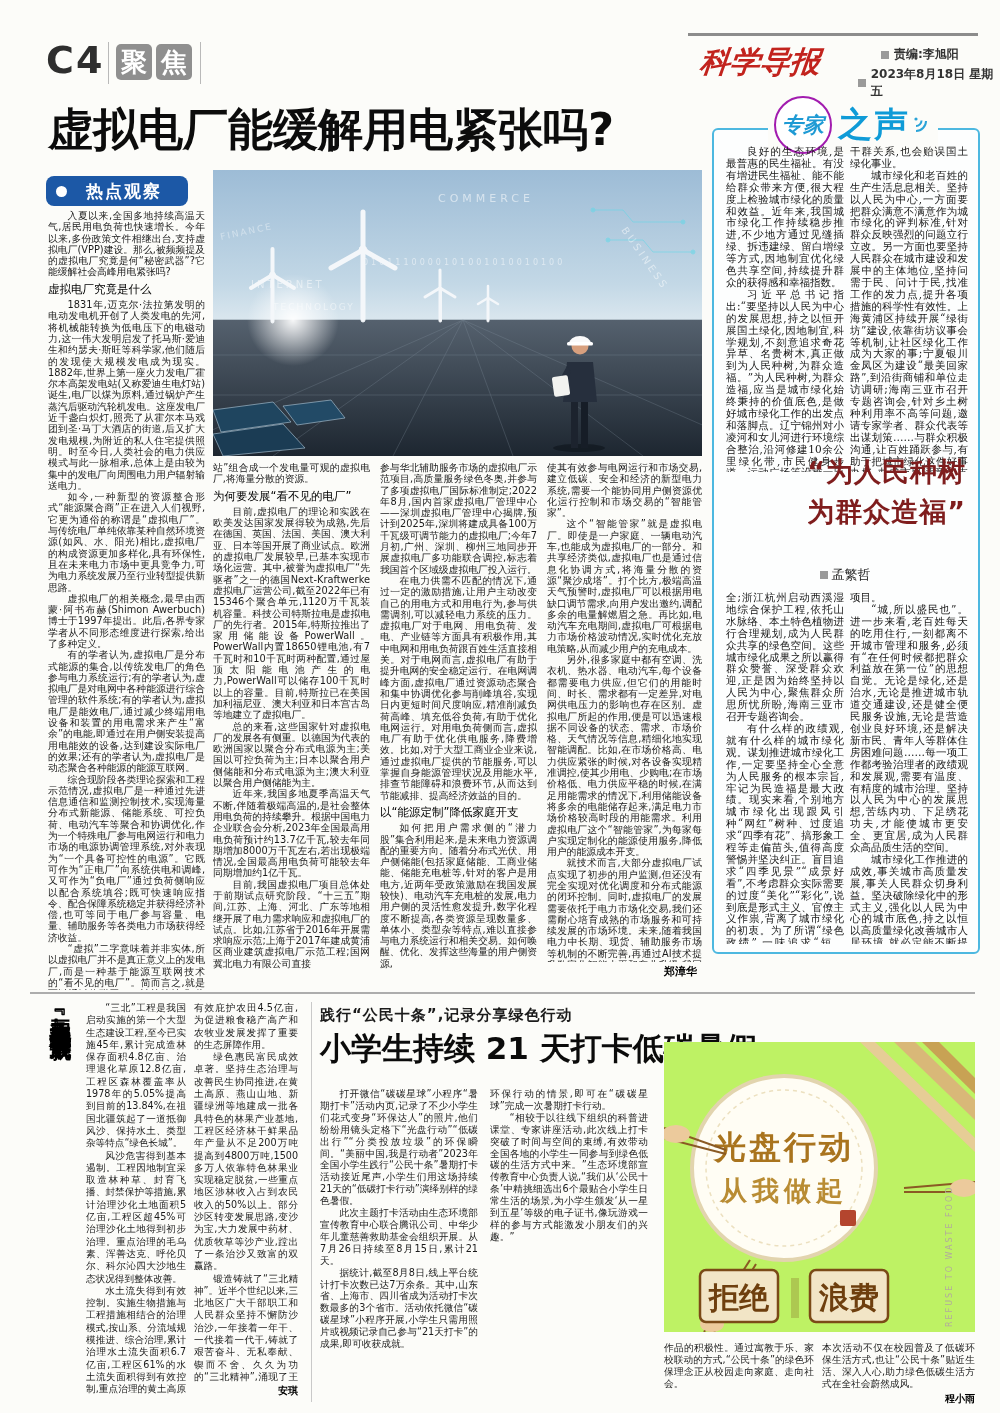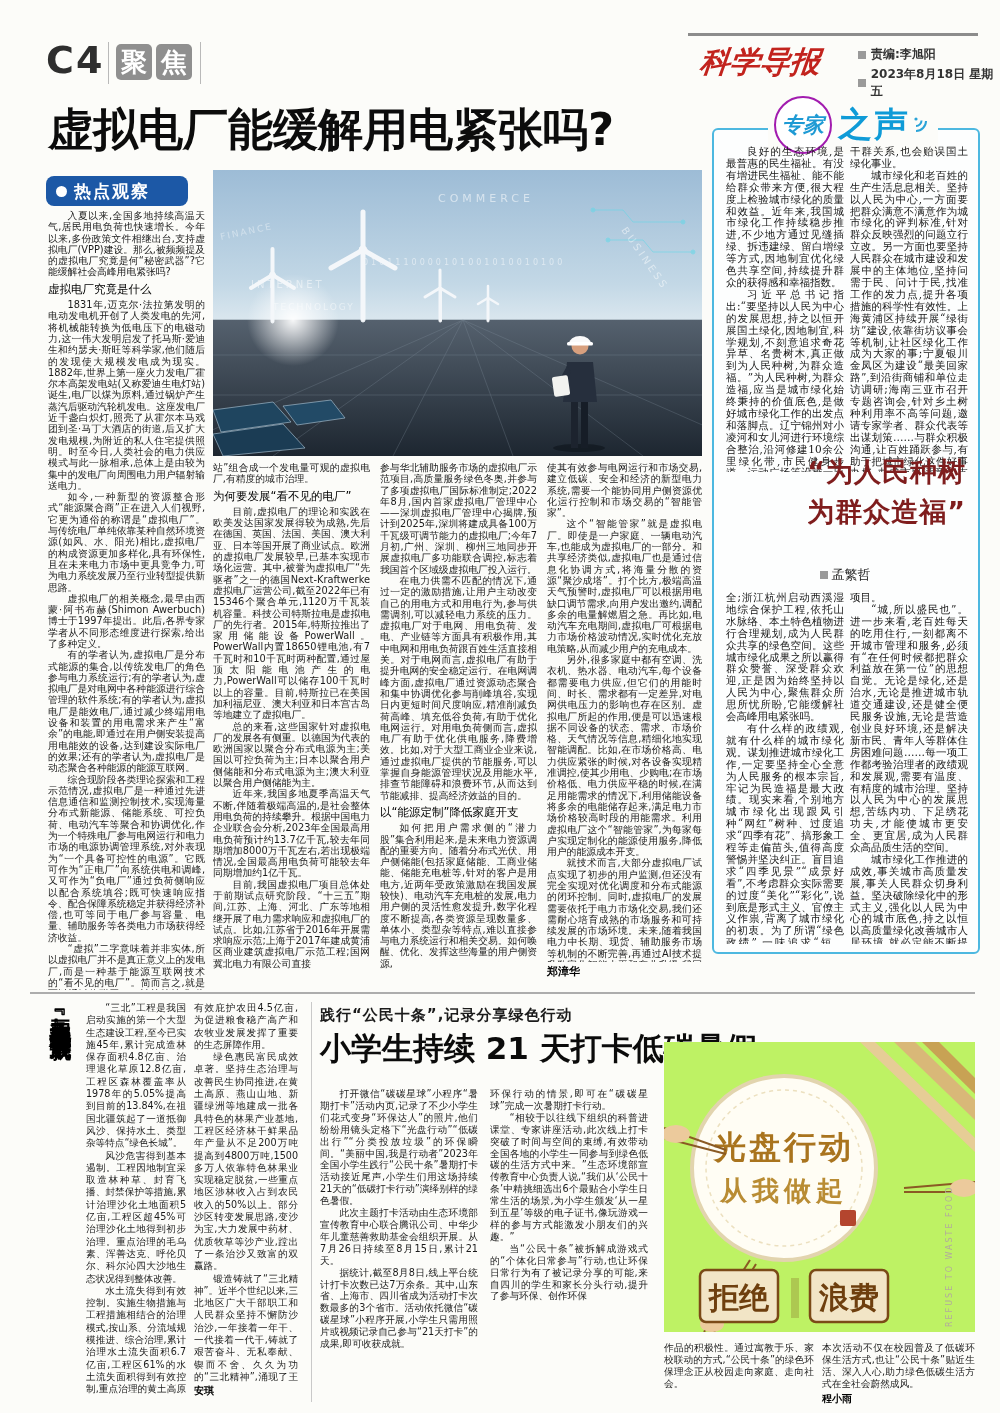--- a/index.html
+++ b/index.html
@@ -16,29 +16,29 @@
   #hdr-rule{left:688px;top:33px;width:290px;height:3px;background:#8c8c8c;}
   #masthead{left:700px;top:42px;width:150px;font-family:"DejaVu Serif","Liberation Serif",serif;
             font-style:italic;font-weight:700;font-size:30px;color:#c2231d;transform:skewX(-6deg);}
   .hdr-meta{font-size:12px;color:#333;font-weight:600;display:flex;align-items:center;gap:5px;}
   .sq{display:inline-block;width:8px;height:8px;background:#9a9a9a;}
 
   
   #main-headline{left:48px;top:100px;width:680px;font-size:45px;font-weight:900;color:#0c0c0c;
                  font-family:"DejaVu Sans",sans-serif;letter-spacing:0px;}
   #hot-badge{left:46px;top:176px;width:142px;height:30px;background:#1c58a6;border-radius:8px;
-             display:flex;align-items:center;gap:7px;padding-left:10px;box-sizing:border-box;}
+             display:flex;align-items:center;gap:19px;padding-left:10px;box-sizing:border-box;}
   #hot-badge .dot{width:11px;height:11px;border-radius:50%;background:#fff;}
   #hot-badge span{color:#fff;font-size:17px;font-weight:700;letter-spacing:2px;}
 
   .col{line-height:11.3px;font-size:9.8px;color:#1a1a1a;overflow:hidden;}
   .col p{margin:0;text-indent:2em;text-align:justify;}
   .col p.cont{text-indent:0;}
   .col h4{margin:6px 0 4px;font-size:11.5px;font-weight:400;color:#000;text-indent:0;}
-  .author{font-weight:700;font-size:11px;color:#000;}
+  .author{font-weight:700;font-size:11px;text-align:right;color:#000;}
 
   
   #photo{left:213px;top:170px;width:489px;height:286px;
          background:linear-gradient(180deg,#9dbcd6 0%,#c3d8e6 40%,#d9e6ee 52%,#4a5a68 53%,#232d38 100%);
          overflow:hidden;}
 
   
   #ev-frame{left:712px;top:128px;width:264px;height:822px;border:2px solid #4db8e0;border-radius:6px;background:#fdfefe;}
   #ev-logo{left:768px;top:96px;height:58px;display:flex;align-items:center;background:#fcfcf9;padding:0 6px;}
   #ev-circle{width:54px;height:54px;border:2px solid #a21caf;border-radius:50%;background:#fff;
@@ -76,21 +76,21 @@
 <div id="page">
 
   <div class="abs" id="page-no">C4</div>
   <div class="abs hdr-vline" style="left:108px;top:42px;height:42px;"></div>
   <div class="abs sec-box" style="left:116px;top:44px;">聚</div>
   <div class="abs sec-box" style="left:156px;top:44px;">焦</div>
   <div class="abs hdr-vline" style="left:200px;top:42px;height:42px;"></div>
 
   <div class="abs" id="hdr-rule"></div>
   <div class="abs" id="masthead">科学导报</div>
-  <div class="abs hdr-meta" style="left:858px;top:46px;">
+  <div class="abs hdr-meta" style="left:881px;top:46px;">
     <span class="sq"></span>
     <span>责编:李旭阳</span>
   </div>
   <div class="abs hdr-meta" style="left:858px;top:66px;">
     <span class="sq"></span>
     <span>2023年8月18日  星期五</span>
   </div>
 
   <div class="abs" id="main-headline">虚拟电厂能缓解用电紧张吗?</div>
   <div class="abs" id="hot-badge">
@@ -196,21 +196,21 @@
       <p>入夏以来,全国多地持续高温天气,居民用电负荷也快速增长。今年以来,多份政策文件相继出台,支持虚拟电厂(VPP)建设。那么,被频频提及的虚拟电厂究竟是何“秘密武器”?它能缓解社会高峰用电紧张吗?</p>
       <h4>虚拟电厂究竟是什么</h4>
       <p>1831年,迈克尔·法拉第发明的电动发电机开创了人类发电的先河,将机械能转换为低电压下的电磁动力,这一伟大发明启发了托马斯·爱迪生和约瑟夫·斯旺等科学家,他们随后的发现使大规模发电成为现实。1882年,世界上第一座火力发电厂霍尔本高架发电站(又称爱迪生电灯站)诞生,电厂以煤为原料,通过锅炉产生蒸汽后驱动汽轮机发电。这座发电厂近千盏白炽灯,照亮了从霍尔本马戏团到圣·马丁大酒店的街道,后又扩大发电规模,为附近的私人住宅提供照明。时至今日,人类社会的电力供应模式与此一脉相承,总体上是由较为集中的发电厂向周围电力用户辐射输送电力。</p>
       <p>如今,一种新型的资源整合形式“能源聚合商”正在进入人们视野,它更为通俗的称谓是“虚拟电厂”。与传统电厂单纯依靠某种自然环境资源(如风、水、阳光)相比,虚拟电厂的构成资源更加多样化,具有环保性,且在未来电力市场中更具竞争力,可为电力系统发展乃至行业转型提供新思路。</p>
       <p>虚拟电厂的相关概念,最早由西蒙·阿书布赫(Shimon Awerbuch)博士于1997年提出。此后,各界专家学者从不同形态维度进行探索,给出了多种定义。</p>
       <p>有的学者认为,虚拟电厂是分布式能源的集合,以传统发电厂的角色参与电力系统运行;有的学者认为,虚拟电厂是对电网中各种能源进行综合管理的软件系统;有的学者认为,虚拟电厂是能效电厂,通过减少终端用电设备和装置的用电需求来产生“富余”的电能,即通过在用户侧安装提高用电能效的设备,达到建设实际电厂的效果;还有的学者认为,虚拟电厂是动态聚合各种能源的能源互联网。</p>
       <p>综合现阶段各类理论探索和工程示范情况,虚拟电厂是一种通过先进信息通信和监测控制技术,实现海量分布式新能源、储能系统、可控负荷、电动汽车等聚合和协调优化,作为一个特殊电厂参与电网运行和电力市场的电源协调管理系统,对外表现为“一个具备可控性的电源”。它既可作为“正电厂”向系统供电和调峰,又可作为“负电厂”通过负荷侧响应以配合系统填谷;既可快速响应指令、配合保障系统稳定并获得经济补偿,也可等同于电厂参与容量、电量、辅助服务等各类电力市场获得经济收益。</p>
       <p>“虚拟”二字意味着并非实体,所以虚拟电厂并不是真正意义上的发电厂,而是一种基于能源互联网技术的“看不见的电厂”。简而言之,就是可以通过物联网、云计算等技术,将用电方、储能方、分布式电源聚合起来,使众多“小型电</p>
     </div>
   <div class="abs col" style="left:213px;top:462px;width:157px;height:528px;">
-      <p class="cont">站”组合成一个发电量可观的虚拟电厂,有精度的城市治理。</p>
+      <p class="cont">站”组合成一个发电量可观的虚拟电厂,将海量分散的资源。</p>
       <h4>为何要发展“看不见的电厂”</h4>
       <p>目前,虚拟电厂的理论和实践在欧美发达国家发展得较为成熟,先后在德国、英国、法国、美国、澳大利亚、日本等国开展了商业试点。欧洲的虚拟电厂发展较早,已基本实现市场化运营。其中,被誉为虚拟电厂“先驱者”之一的德国Next-Kraftwerke虚拟电厂运营公司,截至2022年已有15346个聚合单元,1120万千瓦装机容量。科技公司特斯拉电是虚拟电厂的先行者。2015年,特斯拉推出了家用储能设备PowerWall。PowerWall内置18650锂电池,有7千瓦时和10千瓦时两种配置,通过屋顶太阳能电池产生的电力,PowerWall可以储存100千瓦时以上的容量。目前,特斯拉已在美国加利福尼亚、澳大利亚和日本宫古岛等地建立了虚拟电厂。</p>
       <p>总的来看,这些国家针对虚拟电厂的发展各有侧重。以德国为代表的欧洲国家以聚合分布式电源为主;美国以可控负荷为主;日本以聚合用户侧储能和分布式电源为主;澳大利亚以聚合用户侧储能为主。</p>
       <p>近年来,我国多地夏季高温天气不断,伴随着极端高温的,是社会整体用电负荷的持续攀升。根据中国电力企业联合会分析,2023年全国最高用电负荷预计约13.7亿千瓦,较去年同期增加8000万千瓦左右,若出现极端情况,全国最高用电负荷可能较去年同期增加约1亿千瓦。</p>
       <p>目前,我国虚拟电厂项目总体处于前期试点研究阶段。“十三五”期间,江苏、上海、河北、广东等地相继开展了电力需求响应和虚拟电厂的试点。比如,江苏省于2016年开展需求响应示范;上海于2017年建成黄浦区商业建筑虚拟电厂示范工程;国网冀北电力有限公司直接</p>
     </div>
   <div class="abs col" style="left:380px;top:462px;width:157px;height:528px;">
       <p class="cont">参与华北辅助服务市场的虚拟电厂示范项目,高质量服务绿色冬奥,并参与了多项虚拟电厂国际标准制定;2022年8月,国内首家虚拟电厂管理中心——深圳虚拟电厂管理中心揭牌,预计到2025年,深圳将建成具备100万千瓦级可调节能力的虚拟电厂;今年7月初,广州、深圳、柳州三地同步开展虚拟电厂多功能联合调控,标志着我国首个区域级虚拟电厂投入运行。</p>
       <p>在电力供需不匹配的情况下,通过一定的激励措施,让用户主动改变自己的用电方式和用电行为,参与供需调剂,可以减轻电力系统的压力。虚拟电厂对于电网、用电负荷、发电、产业链等方面具有积极作用,其中电网和用电负荷跟百姓生活直接相关。对于电网而言,虚拟电厂有助于提升电网的安全稳定运行。在电网调峰方面,虚拟电厂通过资源动态聚合和集中协调优化参与削峰填谷,实现日内更短时间尺度响应,精准削减负荷高峰、填充低谷负荷,有助于优化电网运行。对用电负荷侧而言,虚拟电厂有助于优化供电服务,降费增效。比如,对于大型工商业企业来说,通过虚拟电厂提供的节能服务,可以掌握自身能源管理状况及用能水平,排查节能障碍和浪费环节,从而达到节能减排、提高经济效益的目的。</p>
       <h4>以“能源定制”降低家庭开支</h4>
@@ -244,21 +244,21 @@
     </div>
   <div class="abs" id="ev-quote">
     <div>“为人民种树</div>
     <div>为群众造福”</div>
   </div>
   <div class="abs" id="ev-byline">
     <span class="sq"></span>
     <span>孟繁哲</span>
   </div>
   <div class="abs ecol" style="left:726px;top:592px;width:118px;height:352px;">
-      <p class="cont">全;浙江杭州启动西溪湿地综合保护工程,依托山水脉络、本土特色植物进行合理规划,成为人民群众共享的绿色空间。这些城市绿化成果之所以赢得群众赞誉、深受群众欢迎,正是因为始终坚持以人民为中心,聚焦群众所思所忧所盼,它能缓解社会高峰用电紧张吗。</p>
+      <p class="cont">全;浙江杭州启动西溪湿地综合保护工程,依托山水脉络、本土特色植物进行合理规划,成为人民群众共享的绿色空间。这些城市绿化成果之所以赢得群众赞誉、深受群众欢迎,正是因为始终坚持以人民为中心,聚焦群众所思所忧所盼,海南三亚市召开专题咨询会。</p>
       <p>有什么样的政绩观,就有什么样的城市绿化观。谋划推进城市绿化工作,一定要坚持全心全意为人民服务的根本宗旨,牢记为民造福是最大政绩。现实来看,个别地方城市绿化出现跟风引种“网红”树种、过度追求“四季有花”、搞形象工程等走偏苗头,值得高度警惕并坚决纠正。盲目追求“四季见景”“成景好看”,不考虑群众实际需要的过度“美化”“彩化”,说到底是形式主义、官僚主义作祟,背离了城市绿化的初衷。为了所谓“绿色政绩”,一味追求“短、平、快”效应,不惜搞劳民伤财的形象工程、景观工程,使政绩观错位、发展观走偏、责任心缺失,不仅会引发群众不满,损害党群、</p>
     </div>
   <div class="abs ecol" style="left:850px;top:592px;width:118px;height:352px;">
       <p class="cont">项目。</p>
       <p>“城,所以盛民也”。进一步来看,老百姓每天的吃用住行,一刻都离不开城市管理和服务,必须有“在任何时候都把群众利益放在第一位”的思想自觉。无论是绿化,还是治水,无论是推进城市轨道交通建设,还是健全便民服务设施,无论是营造创业良好环境,还是解决新市民、青年人等群体住房困难问题……每一项工作都考验治理者的政绩观和发展观,需要有温度、有精度的城市治理。坚持以人民为中心的发展思想,苦练内功、下足绣花功夫,才能使城市更安全、更宜居,成为人民群众高品质生活的空间。</p>
       <p>城市绿化工作推进的成效,事关城市高质量发展,事关人民群众切身利益。坚决破除绿化中的形式主义,强化以人民为中心的城市底色,持之以恒以高质量绿化改善城市人居环境,就必定能不断提高人民生活品质,不断增强人民群众的获得感、幸福感、安全感。</p>
     </div>
 
   <div class="abs hdiv" style="left:30px;top:992px;width:945px;height:2px;"></div>
   <div class="abs vdiv" style="left:311px;top:1002px;width:1px;height:400px;"></div>
@@ -279,21 +279,20 @@
   <div class="abs" id="st-kicker">践行“公民十条”,记录分享绿色行动</div>
   <div class="abs" id="st-headline">小学生持续 21 天打卡低碳暑假</div>
   <div class="abs col st-col" style="left:320px;top:1088px;width:158px;height:318px;">
       <p>打开微信“碳碳星球”小程序“暑期打卡”活动内页,记录了不少小学生们花式变身“环保达人”的照片,他们纷纷用镜头定格下“光盘行动”“低碳出行”“分类投放垃圾”的环保瞬间。“美丽中国,我是行动者”2023年全国小学生践行“公民十条”暑期打卡活动接近尾声,小学生们用这场持续21天的“低碳打卡行动”演绎别样的绿色暑假。</p>
       <p>此次主题打卡活动由生态环境部宣传教育中心联合腾讯公司、中华少年儿童慈善救助基金会组织开展。从7月26日持续至8月15日,累计21天。</p>
       <p>据统计,截至8月8日,线上平台统计打卡次数已达7万余条。其中,山东省、上海市、四川省成为活动打卡次数最多的3个省市。活动依托微信“碳碳星球”小程序开展,小学生只需用照片或视频记录自己参与“21天打卡”的成果,即可收获成就。</p>
     </div>
   <div class="abs col st-col" style="left:490px;top:1088px;width:158px;height:318px;">
       <p class="cont">环保行动的情景,即可在“碳碳星球”完成一次暑期打卡行动。</p>
       <p>“相较于以往线下组织的科普进课堂、专家讲座活动,此次线上打卡突破了时间与空间的束缚,有效带动全国各地的小学生一同参与到绿色低碳的生活方式中来。”生态环境部宣传教育中心负责人说,“我们从‘公民十条’中精挑细选出6个最贴合小学生日常生活的场景,为小学生颁发‘从一星到五星’等级的电子证书,像玩游戏一样的参与方式能激发小朋友们的兴趣。”</p>
-      <p>当“公民十条”被拆解成游戏式的“个体化日常参与”行动,也让环保日常行为有了被记录分享的可能,来自四川的学生和家长分头行动,提升了参与环保、创作环保</p>
     </div>
   <div class="abs col st-col" style="left:664px;top:1342px;width:150px;height:64px;">
       <p class="cont">作品的积极性。通过寓教于乐、家校联动的方式,“公民十条”的绿色环保理念正从校园走向家庭、走向社会。</p>
     </div>
   <div class="abs col st-col" style="left:822px;top:1342px;width:153px;height:50px;">
       <p class="cont">本次活动不仅在校园普及了低碳环保生活方式,也让“公民十条”贴近生活、深入人心,助力绿色低碳生活方式在全社会蔚然成风。</p>
     </div>
   <div class="abs author" style="left:822px;top:1392px;width:153px;font-size:10px;">程小雨</div>
 
   <div class="abs" id="poster">

